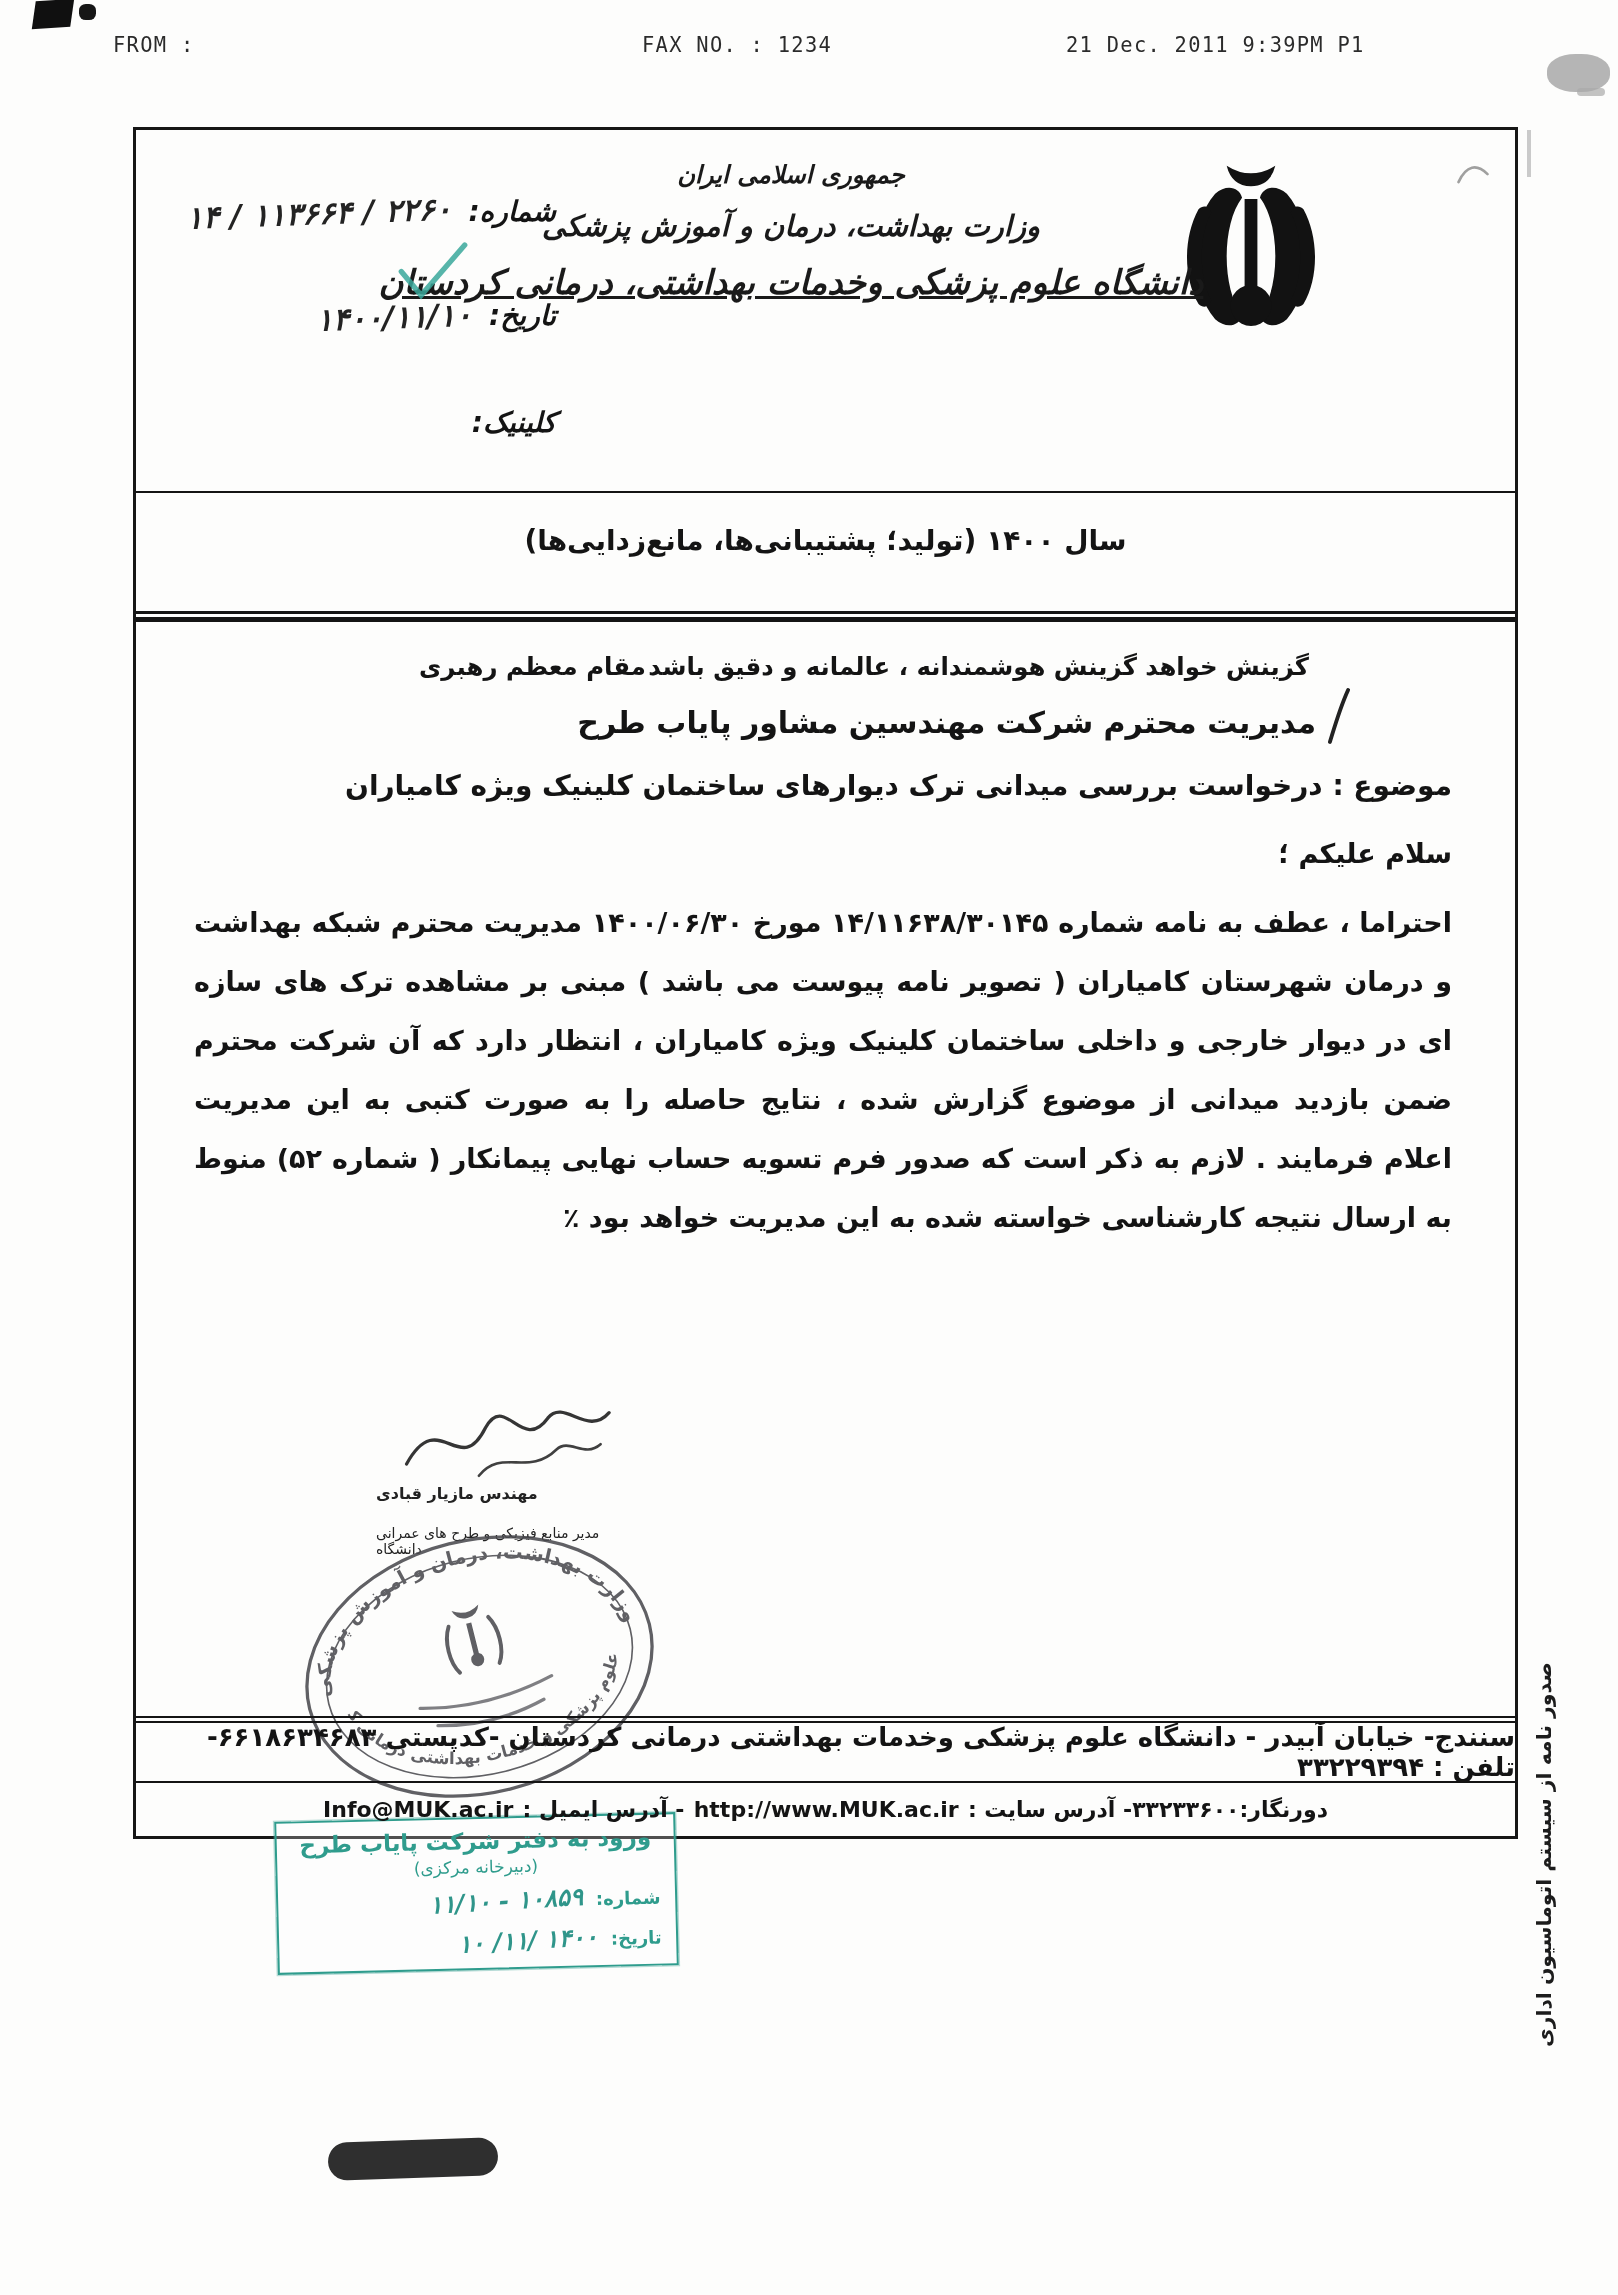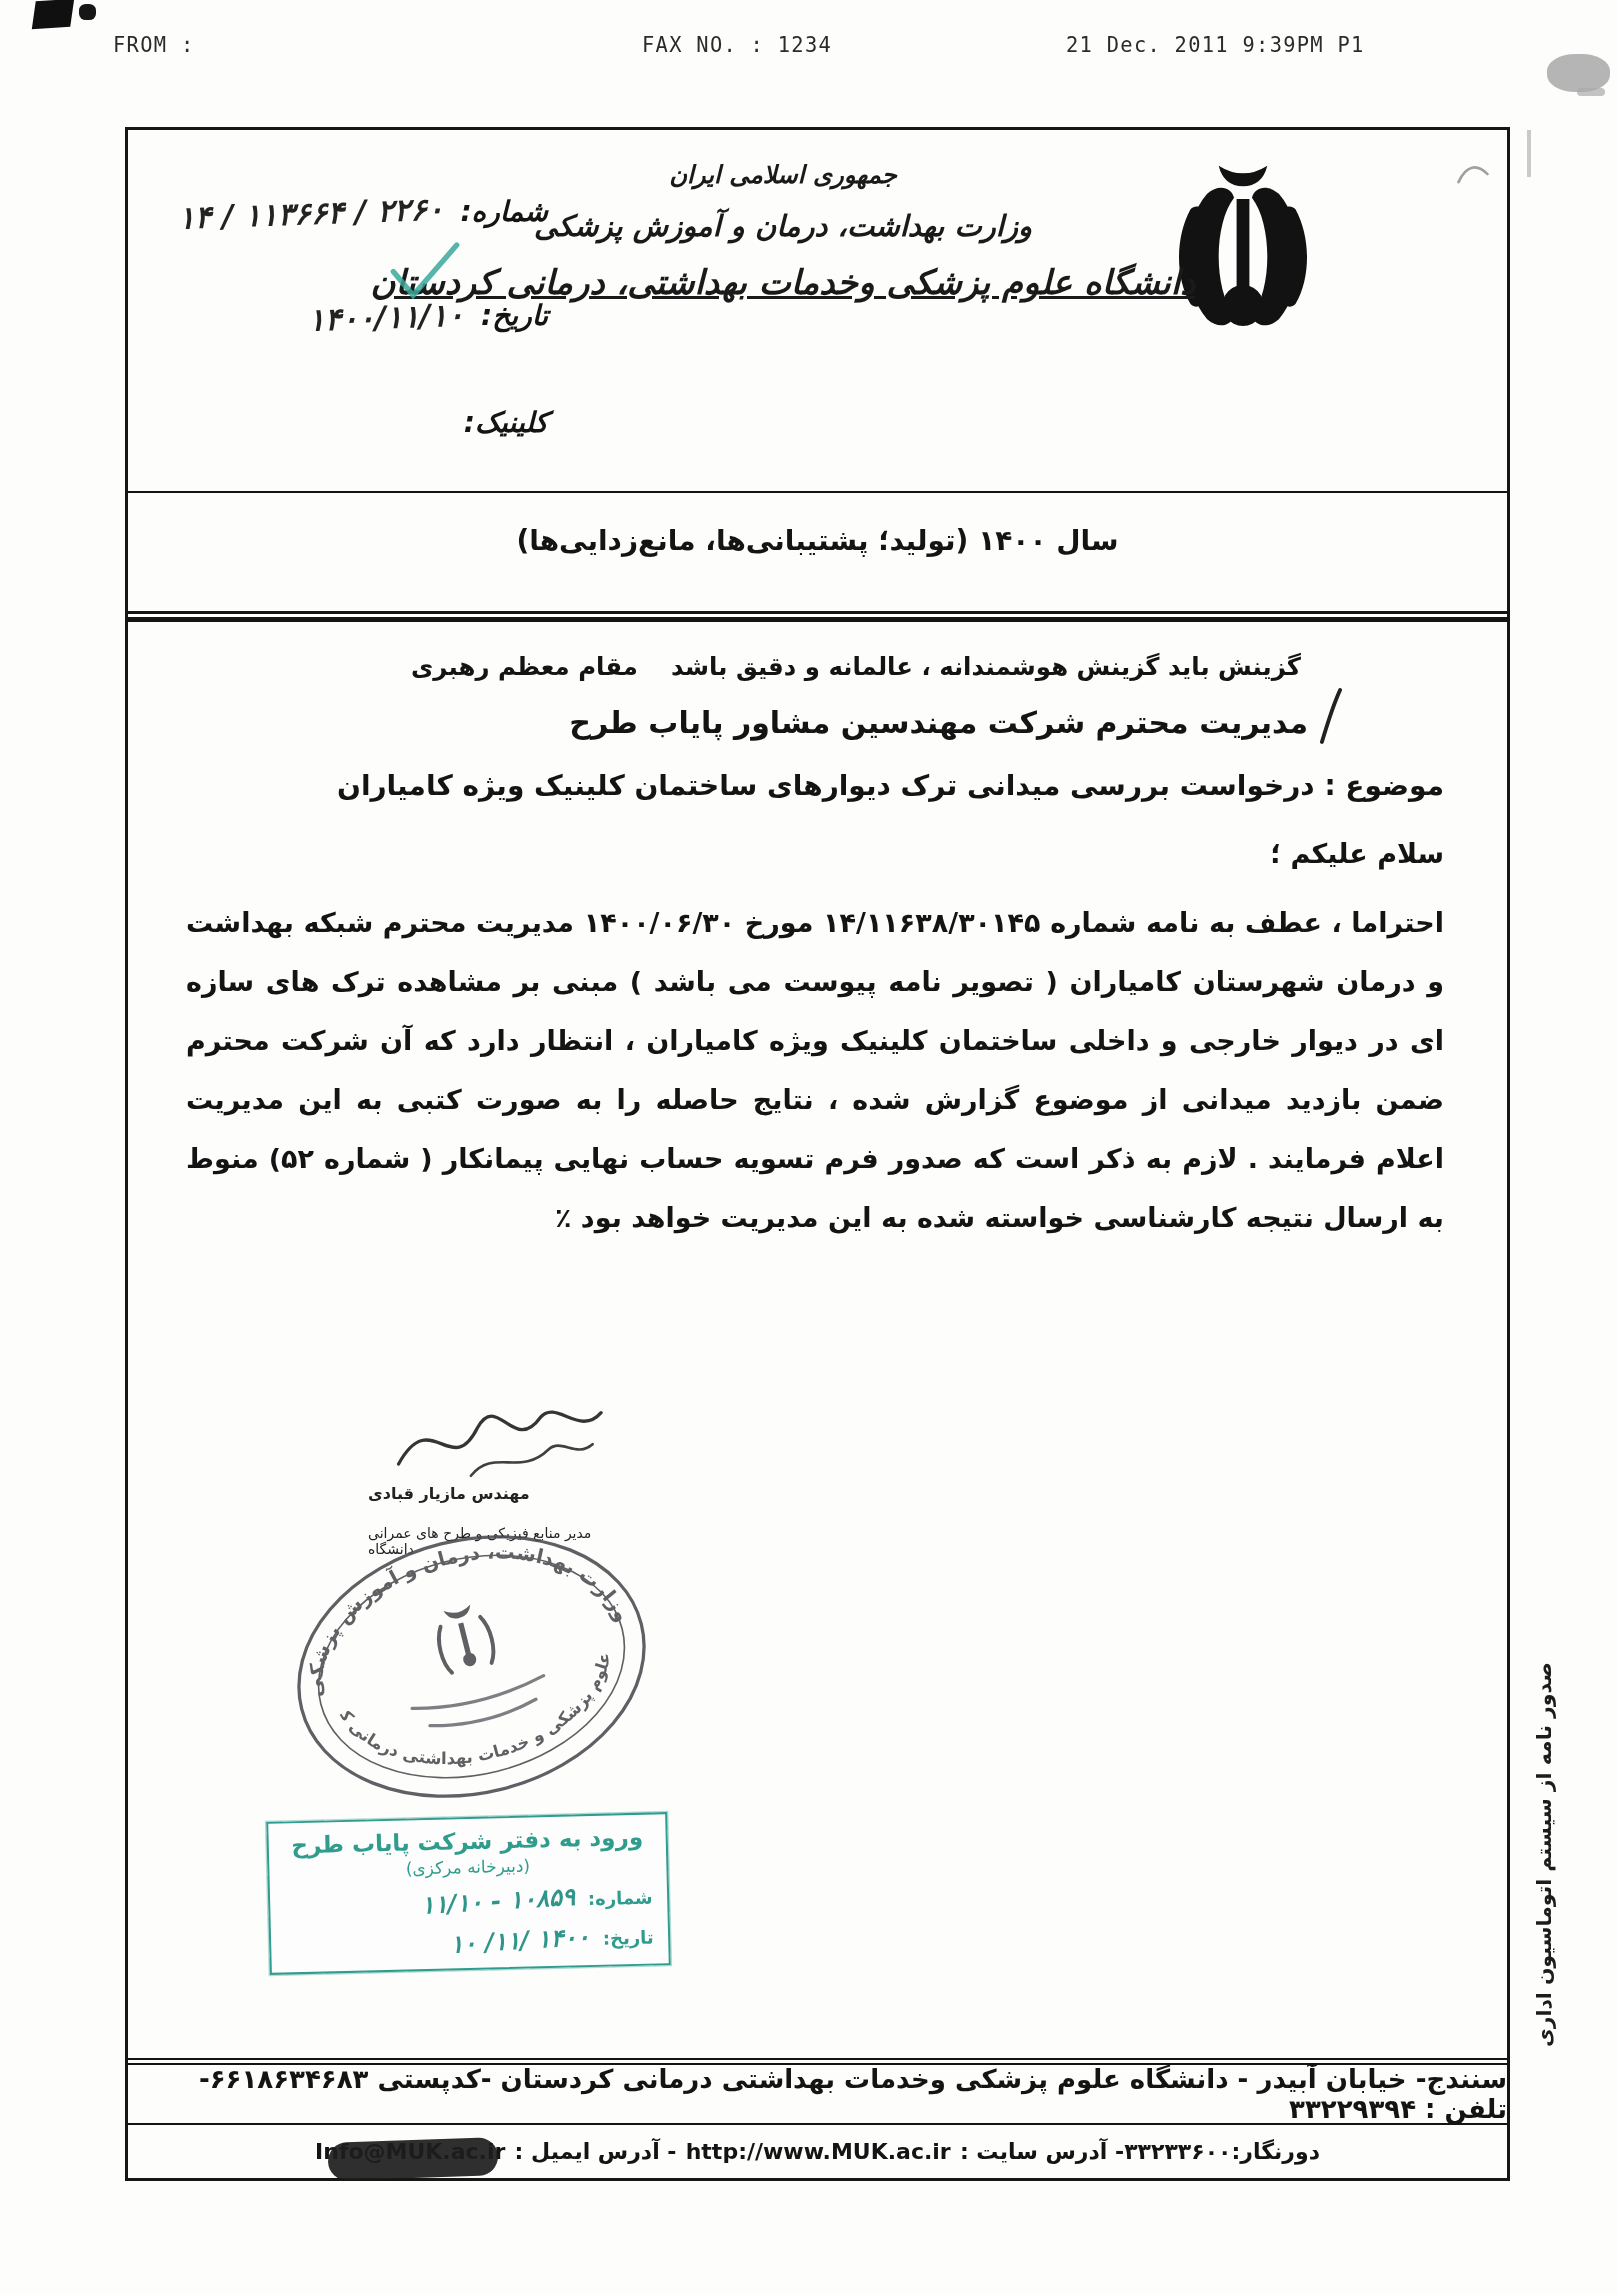--- a/index.html
+++ b/index.html
@@ -12,21 +12,21 @@
 
   
   .fax-header { position:absolute; top:33px; left:0; width:100%; height:30px;
     font-family:"DejaVu Sans Mono","Liberation Mono",monospace; font-size:20.4px;
     color:#2b2b2b; letter-spacing:1.3px; }
   .fax-header .fh-from { position:absolute; left:113px; }
   .fax-header .fh-no   { position:absolute; left:642px; }
   .fax-header .fh-ts   { position:absolute; left:1066px; }
 
   
-  .frame { position:absolute; left:125px; top:127px; width:1385px; height:2054px;
+  .frame { position:absolute; left:133px; top:127px; width:1385px; height:1712px;
     border:3.3px solid #161616; background:transparent; }
 
   
   .emblem { position:absolute; left:1044px; top:28px; width:142px; height:192px; }
   .lh-text { position:absolute; left:217px; top:30px; width:876px; text-align:center;
     direction:rtl; font-style:italic; font-weight:bold; color:#1a1a1a; }
   .lh-line1 { font-size:24.4px; }
   .lh-line2 { font-size:29px; margin-top:20px; }
   .lh-line3 { font-size:34px; margin-top:19px;text-decoration:underline; }
 
@@ -160,21 +160,21 @@
       </svg>
     </div>
 
     <div class="rule-1"></div>
 
     <div class="slogan">سال ۱۴۰۰ (تولید؛ پشتیبانی‌ها، مانع‌زدایی‌ها)</div>
 
     <div class="rule-2"></div>
 
     <div class="quote">
-      <span>گزینش باید گزینش هوشمندانه ، عالمانه و دقیق باشد</span>
+      <span>گزینش خواهد گزینش هوشمندانه ، عالمانه و دقیق باشد</span>
       <span>مقام معظم رهبری</span>
     </div>
 
     <div class="pen-slash">
       <svg width="26" height="58" viewBox="0 0 40 88">
         <path d="M34 4 C22 30 14 58 6 84" fill="none" stroke="#222" stroke-width="6" stroke-linecap="round"></path>
       </svg>
     </div>
 
     <div class="addressee">مدیریت محترم شرکت مهندسین مشاور پایاب طرح</div>

